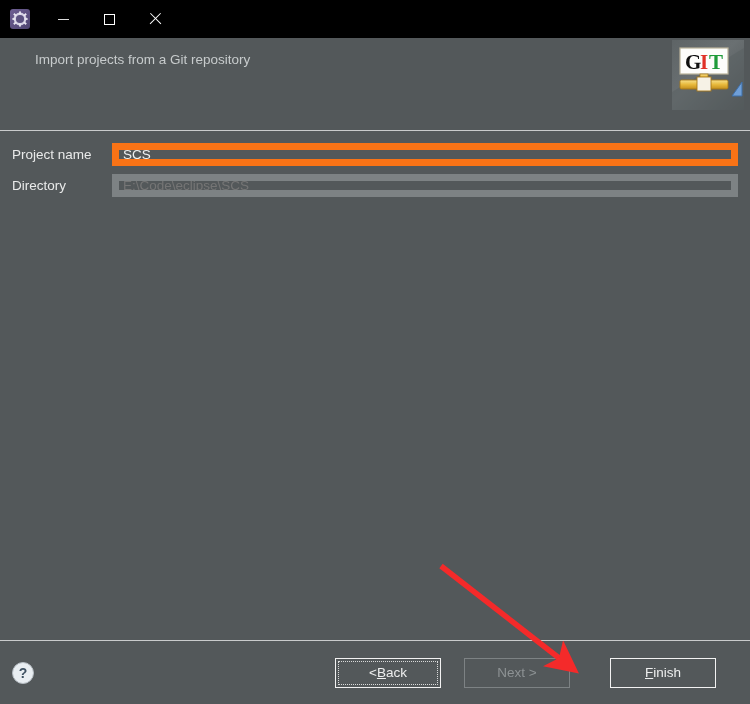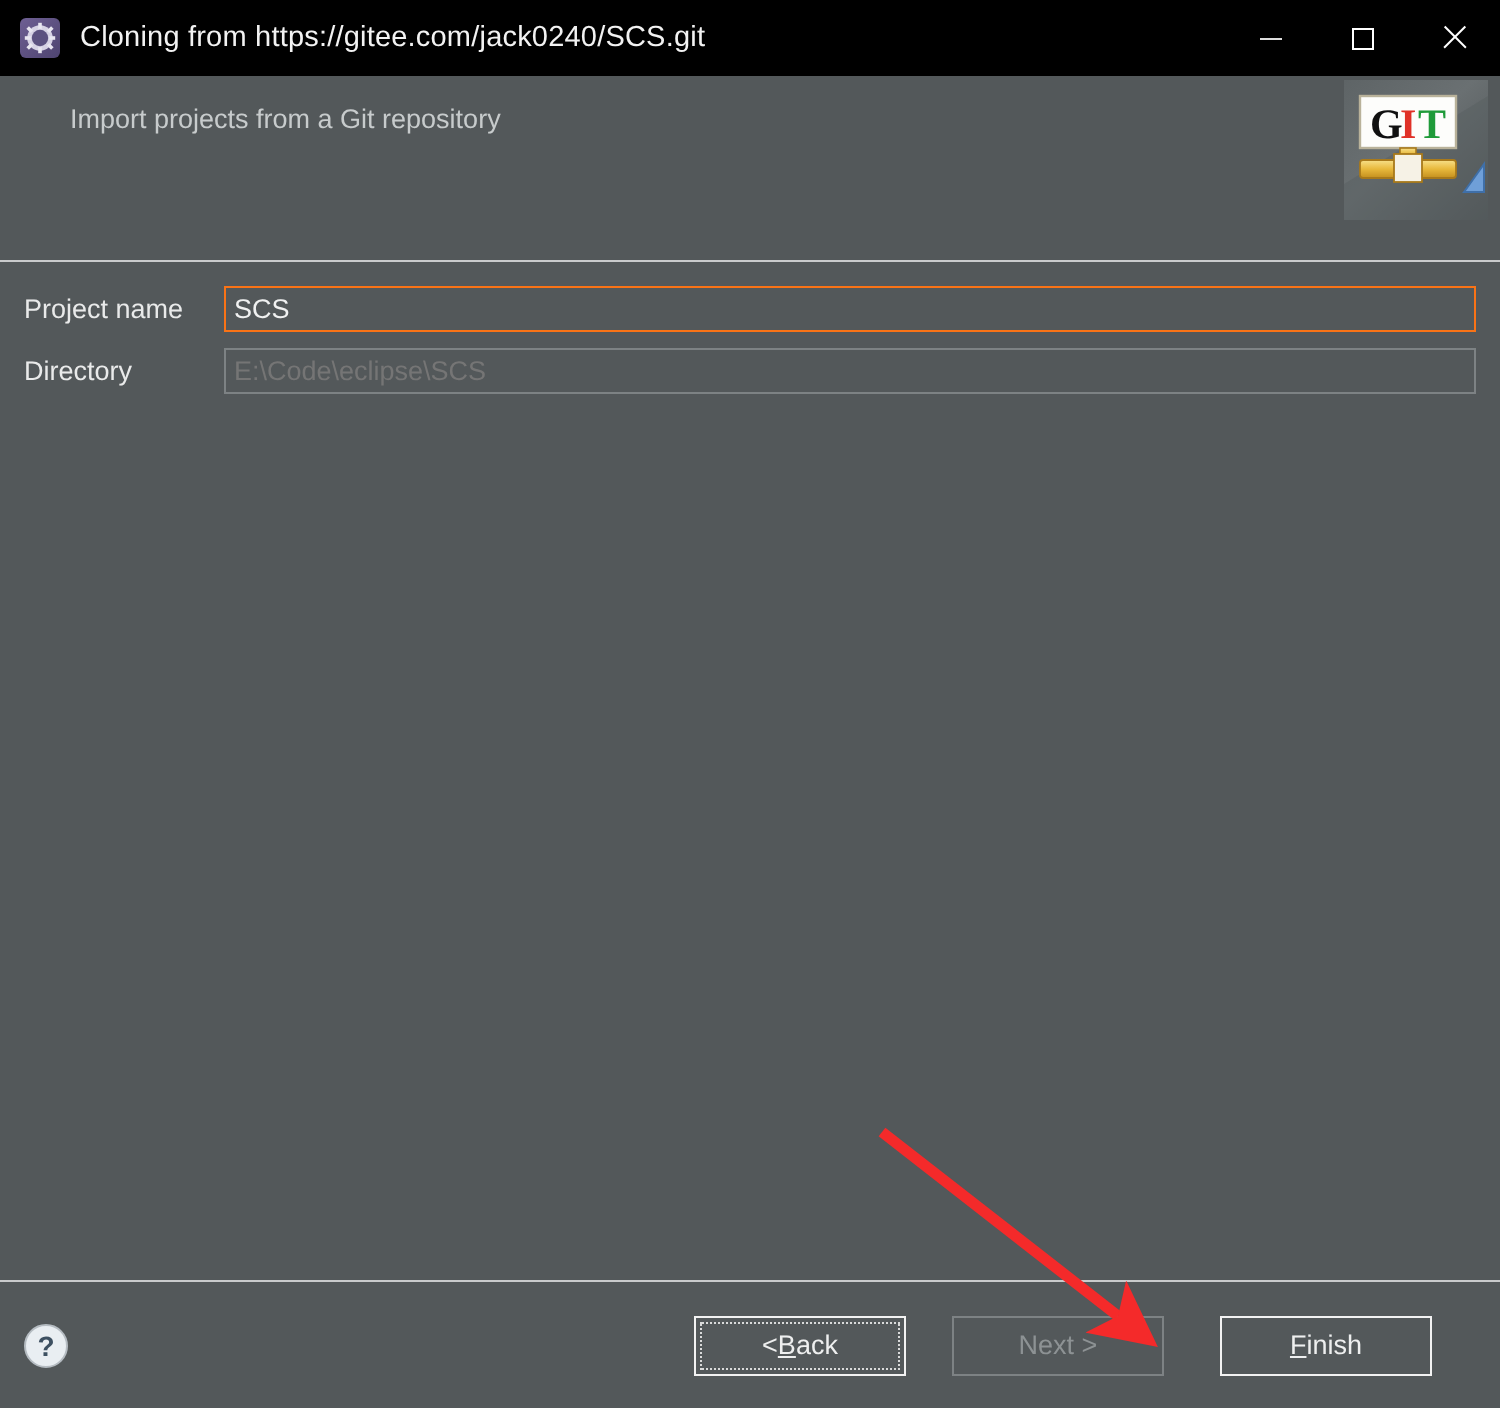--- a/index.html
+++ b/index.html
@@ -84,21 +84,21 @@
   .field-row{
     display:flex;align-items:center;margin-bottom:8px;
   }
   .field-label{
     width:100px;flex:0 0 100px;
     font-size:13.5px;color:#e9eaea;
   }
   .field-input{
     flex:1 1 auto;height:23px;
     background:#53585a;
-    border:1px solid #f97316;
+    border:7px solid #f97316;
     box-sizing:border-box;
     color:#f0f1f1;
     font-size:13.5px;
     font-family:"Liberation Sans","DejaVu Sans",sans-serif;
     padding:0 4px;
     outline:none;
   }
   .field-input.disabled{
     color:#5eead4;
     border-color:#7d8284;
@@ -147,21 +147,21 @@
     margin-right:21px;
   }
   .btn.back .inner{
     width:100%;height:100%;
     border:1px dotted #d9dada;
     display:flex;align-items:center;justify-content:center;
     box-sizing:border-box;
   }
   .btn.next{
     color:#8d9294;border-color:#7d8284;
-    margin-right:26px;
+    margin-right:38px;
   }
   .btn.finish{
     border:1px solid #f2f2f2;
     margin-right:22px;
   }
   .btn.cancel{border:1px solid #9aa0a1;}
   .u{text-decoration:underline;}
 
   
   .arrow-overlay{
@@ -186,21 +186,20 @@
           <rect x="0.4" y="7.1" width="3" height="1.8"></rect>
           <rect x="12.6" y="7.1" width="3" height="1.8"></rect>
           <rect x="2" y="2.3" width="1.8" height="3" transform="rotate(-45 2.9 3.8)"></rect>
           <rect x="12.2" y="10.7" width="1.8" height="3" transform="rotate(-45 13.1 12.2)"></rect>
           <rect x="12.2" y="2.3" width="1.8" height="3" transform="rotate(45 13.1 3.8)"></rect>
           <rect x="2" y="10.7" width="1.8" height="3" transform="rotate(45 2.9 12.2)"></rect>
         </g>
         <circle cx="8" cy="8" r="4.1" fill="#5c5280"></circle>
       </svg>
     </div>
-    <div class="title-text">Cloning from https://gitee.com/jack0240/SCS.git</div>
     <div class="win-controls">
       <div class="win-btn">
           <span class="glyph-min"></span>
         </div>
       <div class="win-btn">
           <span class="glyph-max"></span>
         </div>
       <div class="win-btn close">
           <span class="glyph-close"></span>
         </div>

